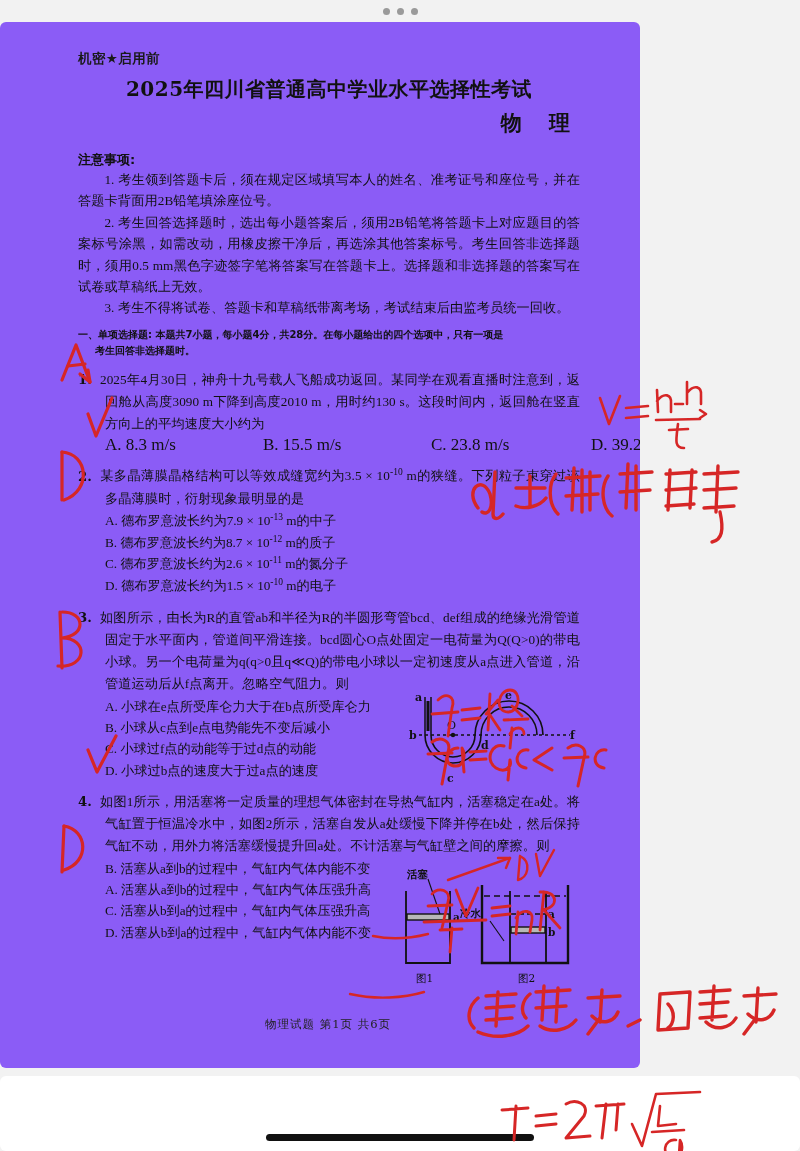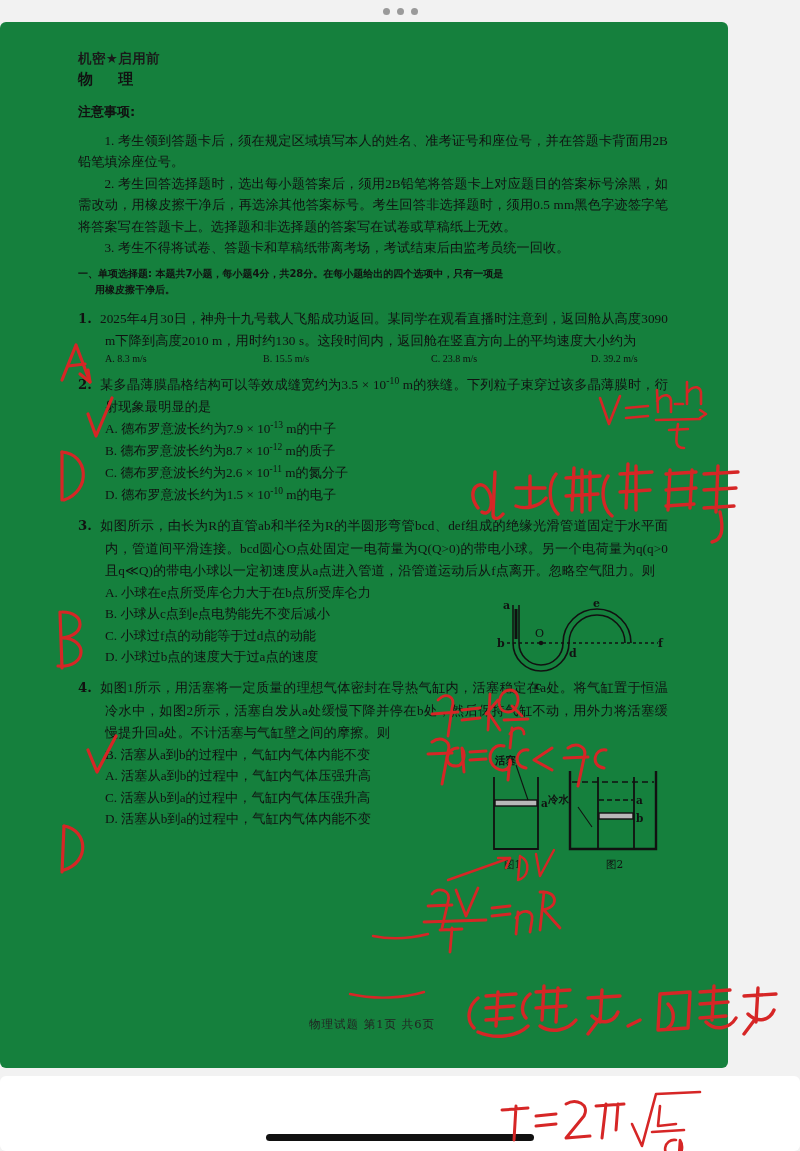--- a/index.html
+++ b/index.html
@@ -19,22 +19,22 @@
   .dots {
     position: absolute; top: 0; left: 0; width: 800px; height: 22px;
     display: flex; align-items: center; justify-content: center; gap: 7px;
     background: #f2f2f2;
   }
   .dots .dot { width: 7px; height: 7px; border-radius: 50%; background: #9a9a9a; }
 
   
   .page {
     position: absolute; top: 22px; left: 0;
-    width: 728px; height: 1046px;
-    background: #15803d;
+    width: 640px; height: 1046px;
+    background: #8b5cf6;
     border-radius: 6px;
     overflow: hidden;
   }
   .page-inner {
     position: relative;
     padding: 20px 60px 0 78px;
     height: 100%;
   }
 
   
@@ -58,31 +58,31 @@
     margin: 8px 0 2px 0;
   }
   .doc-title {
     text-align: center;
     font-family: "DejaVu Serif", serif;
     font-weight: 700; font-size: 20px; color: #111;
     letter-spacing: .5px;
     margin: 8px 0 6px 0;
   }
   .doc-subject {
-    text-align: left;
+    text-align: right;
     font-family: "DejaVu Serif", serif;
-    font-weight: 700; font-size: 15px; color: #111;
+    font-weight: 700; font-size: 21px; color: #111;
     letter-spacing: 10px;
     margin: 0 0 14px 0;
   }
 
   .notice-head {
     font-family: "DejaVu Sans", sans-serif;
     font-weight: 700; font-size: 13px; color: #111;
-    margin-bottom: 9px;
+    margin-bottom: 0;
   }
   .notice-item {
     font-size: 13.2px; color: #111; line-height: 1.62;
     text-indent: 2em; text-align: justify;
     letter-spacing: .1px;
   }
 
   .section-head {
     font-family: "DejaVu Sans", sans-serif;
     font-weight: 700; font-size: 10px; color: #111;
@@ -96,21 +96,21 @@
   .q-body { position: relative; }
   .q-line {
     font-size: 13.2px; color: #111; line-height: 1.68;
     text-align: justify; letter-spacing: .1px;
   }
   .q-stem { padding-left: 27px; text-indent: -27px; }
   .q-num { font-weight: 700; font-family: "DejaVu Serif", serif; }
   .q-num::after { content: ""; display: inline-block; width: 8px; }
   .opt { padding-left: 27px; text-indent: 0; font-size: 13.2px; line-height: 1.62; color:#111; }
   .opt-row { display: flex; padding-left: 27px; }
-  .opt-row .opt-cell { flex: 0 0 auto; font-size: 10px; color: #111; }
+  .opt-row .opt-cell { flex: 0 0 auto; font-size: 17px; color: #111; }
   sup { font-size: .72em; vertical-align: super; }
 
   
   .fig-q3 { position: absolute; right: -2px; top: 80px; width: 175px; height: 100px; }
   .fig-q4 { position: absolute; right: 2px; top: 78px; width: 200px; height: 132px; }
 
   
   .pg-footer {
     position: absolute; left: 16px; right: 0; bottom: 36px;
     text-align: center; font-size: 11.5px; color: #222;
@@ -132,30 +132,31 @@
   <div class="dots">
     <span class="dot"></span>
     <span class="dot"></span>
     <span class="dot"></span>
   </div>
 
   <div class="page">
     <div class="page-inner">
 
       <div class="secret">机密★启用前</div>
+      <div class="doc-title">2025年四川省普通高中学业水平选择性考试</div>
       <div class="doc-subject">物 理</div>
 
       <div class="notice-head">注意事项:</div>
       <div class="notice-item">1. 考生领到答题卡后，须在规定区域填写本人的姓名、准考证号和座位号，并在答题卡背面用2B铅笔填涂座位号。</div>
       <div class="notice-item">2. 考生回答选择题时，选出每小题答案后，须用2B铅笔将答题卡上对应题目的答案标号涂黑，如需改动，用橡皮擦干净后，再选涂其他答案标号。考生回答非选择题时，须用0.5 mm黑色字迹签字笔将答案写在答题卡上。选择题和非选择题的答案写在试卷或草稿纸上无效。</div>
       <div class="notice-item">3. 考生不得将试卷、答题卡和草稿纸带离考场，考试结束后由监考员统一回收。</div>
 
       <div class="section-head">
         <span>一、单项选择题: 本题共7小题，每小题4分，共28分。在每小题给出的四个选项中，只有一项是</span>
-        <span class="cont">用橡皮擦干净后。</span>
+        <span class="cont">考生回答非选择题时。</span>
       </div>
 
       <div class="q">
         <div class="q-line q-stem">
           <span class="q-num">1.</span><span>2025年4月30日，神舟十九号载人飞船成功返回。某同学在观看直播时注意到，返回舱从高度3090 m下降到高度2010 m，用时约130 s。这段时间内，返回舱在竖直方向上的平均速度大小约为</span>
         </div>
         <div class="opt-row">
           <span class="opt-cell" style="width:158px">A. 8.3 m/s</span>
           <span class="opt-cell" style="width:168px">B. 15.5 m/s</span>
           <span class="opt-cell" style="width:160px">C. 23.8 m/s</span>

